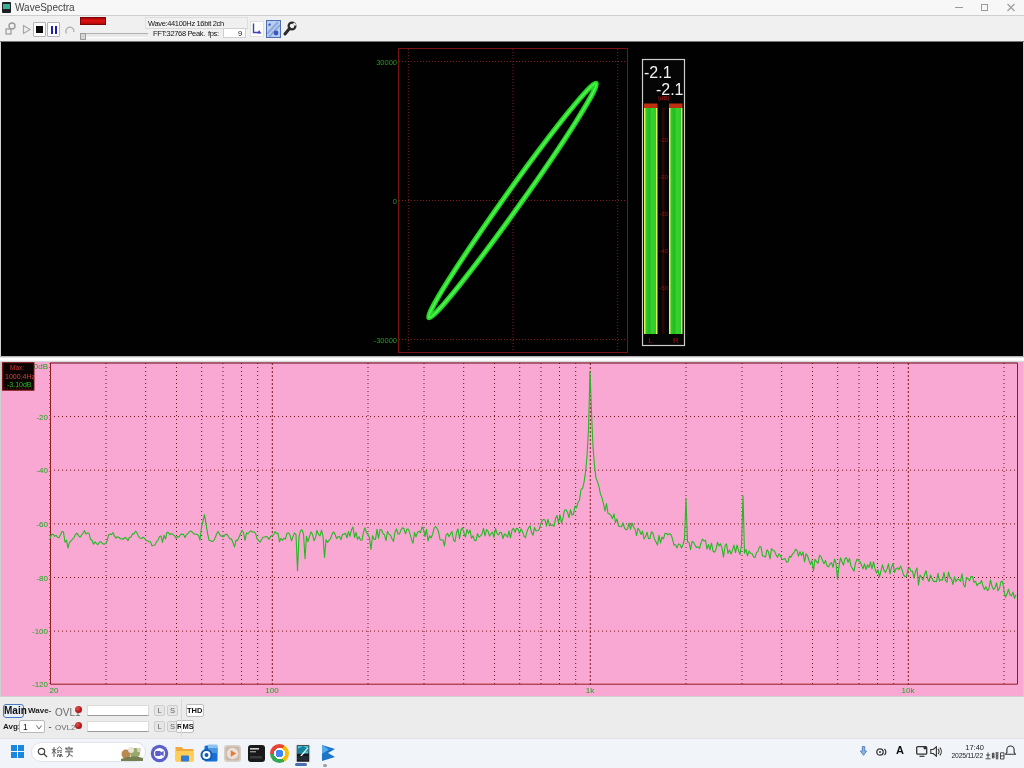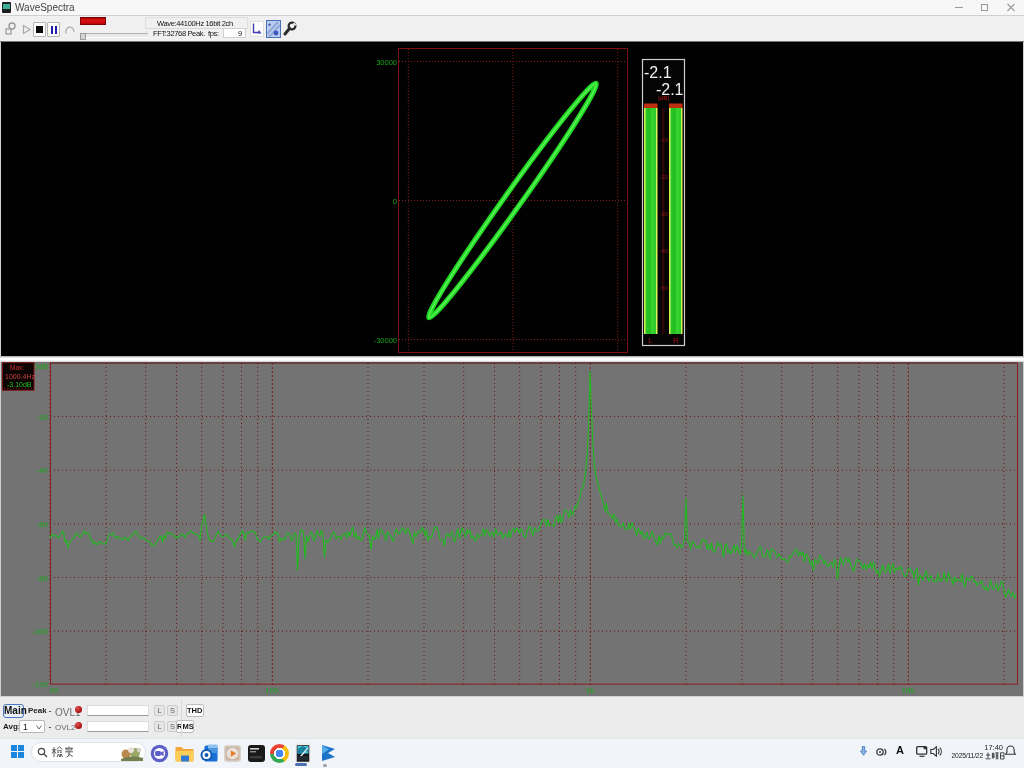--- a/index.html
+++ b/index.html
@@ -10,21 +10,21 @@
 #titlebar .ttext{position:absolute;left:15px;top:2px;font-size:10px;color:#444}
 .wbtn{position:absolute;top:0;width:26px;height:15px;color:#8a8a8a;font-size:9px;text-align:center;line-height:15px}
 #toolbar{position:absolute;left:0;top:16px;width:1024px;height:26px;background:#f0f0f0;border-bottom:1px solid #777}
 .tbtn{position:absolute;top:6px;width:13px;height:15px;background:#fdfdfd;border:1px solid #b5b5b5;border-radius:1px}
 #redbox{position:absolute;left:80px;top:1px;width:26px;height:8px;background:linear-gradient(#a50606,#e01010 45%,#b30707);border:1px solid #7d0404}
 #slider{position:absolute;left:80px;top:17px;width:68px;height:5px;background:#e8e8e8;border-top:1px solid #b0b0b0;border-bottom:1px solid #fff}
 #slider i{position:absolute;left:0;top:-1px;width:6px;height:7px;background:#d4d4d4;border:1px solid #9d9d9d;display:block}
 .tinfo{position:absolute;font-size:7.5px;color:#141414;font-family:"Liberation Sans",sans-serif;letter-spacing:-0.35px;white-space:pre}
 #mainblack{position:absolute;left:0;top:42px;width:1024px;height:314px;background:#010101;border-left:1px solid #cfcfcf;border-right:1px solid #cfcfcf}
 #sep{position:absolute;left:0;top:356px;width:1024px;height:6px;background:linear-gradient(#9d9d9d,#ffffff 35%,#ffffff 70%,#c9c9c9)}
-#specblack{position:absolute;left:0;top:362px;width:1024px;height:334px;background:#737373;border-left:1px solid #cfcfcf;border-right:1px solid #cfcfcf}
+#specblack{position:absolute;left:0;top:362px;width:1024px;height:334px;background:#f9a8d4;border-left:1px solid #cfcfcf;border-right:1px solid #cfcfcf}
 #ctrlbar{position:absolute;left:0;top:696px;width:1024px;height:42px;background:#ececec;border-top:1px solid #d0d0d0;font-size:9px;color:#1a1a1a}
 #taskbar{position:absolute;left:0;top:738px;width:1024px;height:30px;background:#f1f4f9;border-top:1px solid #e0e3e8}
 .cb-lab{position:absolute;font-size:9px;color:#1a1a1a}
 .cb-inp{position:absolute;width:62px;height:11px;background:#fff;border:1px solid #dcdcdc;border-bottom:1px solid #9a9a9a}
 .cb-ls{position:absolute;width:11px;height:11px;background:#e6e6e6;border:1px solid #cccccc;border-radius:2px;font-size:7.5px;color:#5f5f5f;text-align:center;line-height:10px}
 .cb-btn{position:absolute;width:18px;height:13px;background:#fdfdfd;border:1px solid #bdbdbd;border-radius:2px;font-size:7.5px;color:#111;text-align:left;line-height:12px;font-weight:bold}
 .reddot{position:absolute;width:7px;height:7px;border-radius:50%;background:radial-gradient(circle at 35% 35%,#e05050,#b11616 60%,#8c0d0d)}
 .tico{position:absolute;top:4px;width:21px;height:21px}
 </style></head>
 <body>
@@ -60,21 +60,21 @@
     </div>
  <svg class="abs" style="left:65px;top:9px" width="11" height="11" viewBox="0 0 11 11">
    <path d="M1.5 8.5 A4 4.2 0 1 1 8.8 7.2" fill="none" stroke="#ababab" stroke-width="1.2"></path>
  </svg>
  <div id="redbox"></div>
  <div id="slider">
       <i></i>
     </div>
  <div class="abs" style="left:145px;top:1px;width:103px;height:11px;border:1px solid #dedede;border-bottom:none"></div>
  <div class="abs" style="left:145px;top:12px;width:103px;height:11px;border-top:1px solid #d8d8d8"></div>
- <div class="tinfo" style="left:157px;top:3px">Wave:44100Hz 16bit 2ch</div>
+ <div class="tinfo" style="left:148px;top:3px">Wave:44100Hz 16bit 2ch</div>
  <div class="tinfo" style="left:153px;top:13px">FFT:32768 Peak.</div>
  <div class="tinfo" style="left:208px;top:13px">fps:</div>
  <div class="abs" style="left:223px;top:12px;width:23px;height:10px;background:#fff;border:1px solid #d0d0d0"></div>
  <div class="tinfo" style="left:238px;top:13px">9</div>
  <div class="abs" style="left:250px;top:5px;width:14px;height:16px;background:#fdfdfd;border:1px solid #e0e0e0">
    <svg width="12" height="14" viewBox="0 0 12 14">
         <path d="M2.5 1.5 L2.5 10.5 L8.5 10.5" fill="none" stroke="#4040b2" stroke-width="1.4"></path>
         <path d="M8 8 L10.5 11.5 L6.5 11.5 Z" fill="#4040b2"></path>
       </svg>
  </div>
@@ -177,21 +177,21 @@
       </g>
 <rect x="1.5" y="0.7" width="31.5" height="27.5" fill="#0c0303" stroke="#7c1212" stroke-width="1"></rect>
 <line x1="3" y1="26" x2="32" y2="26" stroke="#8a1818" stroke-width="1" stroke-dasharray="1,2"></line>
 <text x="9" y="8" font-family="Liberation Sans, sans-serif" font-size="6.5" fill="#cc3333">Max:</text>
 <text x="4" y="16.5" font-family="Liberation Sans, sans-serif" font-size="7" fill="#cc4444">1000.4Hz</text>
 <text x="6" y="24.5" font-family="Liberation Sans, sans-serif" font-size="7" fill="#22c022">-3.10dB</text>
 </svg>
   </div>
 <div id="ctrlbar">
  <div class="abs" style="left:3px;top:7px;width:21px;height:14px;background:#eaf0f8;border:1.5px solid #4a78c4;border-radius:3px;font-size:10px;font-weight:bold;color:#111;text-align:center;line-height:11px">Main</div>
- <div class="cb-lab" style="left:28px;top:9px;font-weight:bold;font-size:8px">Peak</div>
+ <div class="cb-lab" style="left:28px;top:9px;font-weight:bold;font-size:8px">Wave</div>
  <div class="cb-lab" style="left:48.5px;top:9px">-</div>
  <div class="cb-lab" style="left:55px;top:9.5px;color:#6b6b6b;font-size:10px">OVL1</div>
  <div class="reddot" style="left:75px;top:9px"></div>
  <div class="cb-inp" style="left:87px;top:8px"></div>
  <div class="cb-ls" style="left:154px;top:8px">L</div>
  <div class="cb-ls" style="left:167px;top:8px">S</div>
  <div class="cb-btn" style="left:186px;top:7px">THD</div>
  <div class="cb-lab" style="left:3px;top:25px;font-weight:bold;font-size:8px">Avg:</div>
  <div class="abs" style="left:19px;top:23px;width:26px;height:13px;background:#fff;border:1px solid #b8b8b8;border-radius:2px;font-size:8.5px;color:#111;padding-left:3px;line-height:12px">1<svg style="position:absolute;right:2px;top:4px" width="6" height="5">
         <path d="M0.5 0.5 L3 4 L5.5 0.5" fill="none" stroke="#666" stroke-width="1"></path>
@@ -286,21 +286,21 @@
  <div class="abs" style="left:896px;top:5px;font-size:11px;font-weight:bold;color:#101010">A</div>
  <svg class="abs" style="left:916px;top:7px" width="12" height="11" viewBox="0 0 12 11">
   <rect x="0.7" y="0.7" width="10" height="7.5" rx="1" fill="none" stroke="#333" stroke-width="1.3"></rect>
   <circle cx="9" cy="1.8" r="1.6" fill="#333"></circle>
   <line x1="3.5" y1="10.3" x2="8.5" y2="10.3" stroke="#333" stroke-width="1.2"></line>
  </svg>
  <svg class="abs" style="left:930px;top:7px" width="12" height="11" viewBox="0 0 12 11">
   <path d="M0.8 3.5 h2.4 L6.4 0.8 V10.2 L3.2 7.5 H0.8 Z" fill="none" stroke="#333" stroke-width="1.1"></path>
   <path d="M8 3 a3.5 3.5 0 0 1 0 5 M9.8 1.6 a5.8 5.8 0 0 1 0 7.8" fill="none" stroke="#333" stroke-width="1.1"></path>
  </svg>
- <div class="abs" style="left:900px;top:4px;width:103px;text-align:right;font-size:7.5px;color:#222">17:40</div>
+ <div class="abs" style="left:900px;top:4px;width:84px;text-align:right;font-size:7.5px;color:#222">17:40</div>
  <div class="abs" style="left:880px;top:12.5px;width:103px;text-align:right;font-size:6.8px;letter-spacing:-0.2px;color:#222">2025/11/22</div>
  <svg class="abs" style="left:985px;top:12.5px" width="20" height="8" viewBox="0 0 20 8">
   <g stroke="#222" stroke-width="0.8" fill="none">
    <path d="M3 0.5 V6 M1 3 H5.2 M0.6 6.8 H5.6"></path>
    <path d="M7.4 1.2 H9 M7.4 2.8 H9 M7.4 4.4 H9 M7.4 6 H9 M7.4 1.2 V6 M9 1.2 V6 M10.5 0.8 H13.6 M10.5 2.2 H13.6 M12 0.8 V2.2 M10.8 3.6 H13.3 M10.5 5 H13.6 M12 3.6 V6.8 M10.8 6.8 H13.3"></path>
    <path d="M15.5 0.8 H19 V7 H15.5 Z M15.5 3.9 H19"></path>
   </g>
     </svg>
  <svg class="abs" style="left:1005px;top:6px" width="11" height="12" viewBox="0 0 11 12">
   <path d="M5.5 1 a3.6 3.6 0 0 1 3.6 3.6 v2.8 l1.2 1.8 H0.7 l1.2 -1.8 V4.6 A3.6 3.6 0 0 1 5.5 1 Z" fill="none" stroke="#333" stroke-width="1.1"></path>

